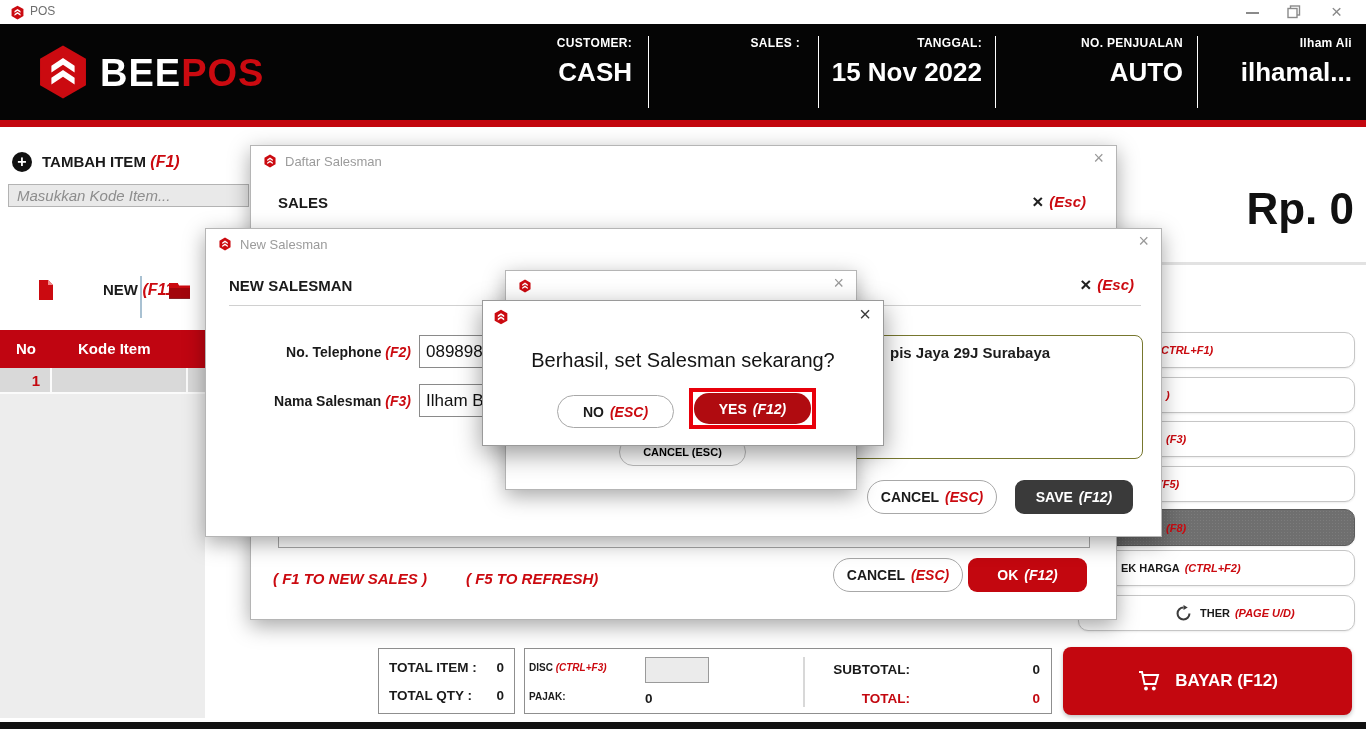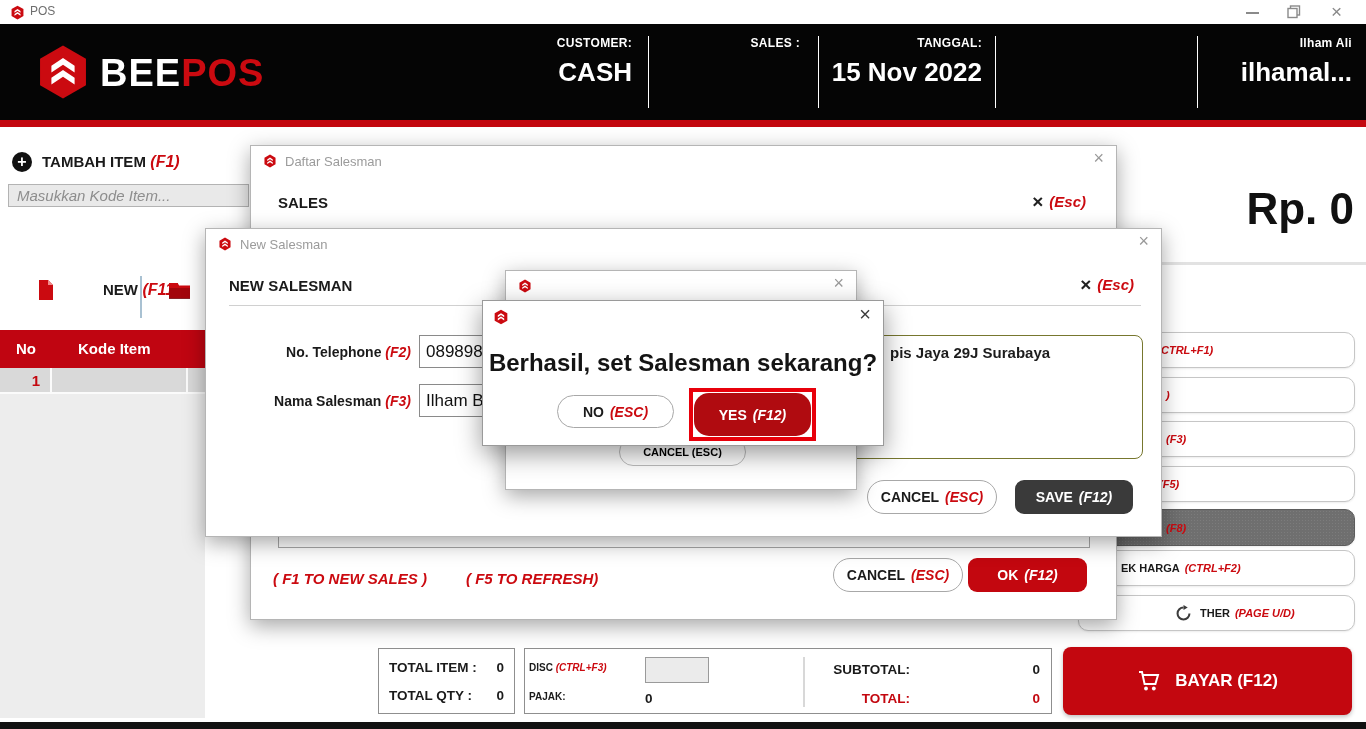--- a/index.html
+++ b/index.html
@@ -79,23 +79,23 @@
   .btn-dark { position:absolute; background:#3a3a3a; border:none; border-radius:9px; display:flex; align-items:center; justify-content:center; gap:6px; font-size:14px; font-weight:bold; color:#fff; cursor:pointer; white-space:nowrap; }
   .whint { color:#fff; font-style:italic; font-weight:bold; }
 
   .form-label { position:absolute; width:205px; text-align:right; font-size:14px; font-weight:bold; color:#1a1a1a; white-space:nowrap; }
   .form-input { position:absolute; width:150px; height:33px; border:1.5px solid #8a8a8a; font-size:17px; padding:0 6px; font-family:"Liberation Sans", sans-serif; color:#111; background:#fff; }
   .addr-box { position:absolute; left:490px; top:106px; width:447px; height:124px; border:1.5px solid #77772e; border-radius:8px; background:#fff; overflow:hidden; }
   .addr-text { display:block; margin:8px 0 0 193px; font-size:15px; font-weight:bold; color:#1c1c1c; white-space:nowrap; }
 
   .ghost-btn { position:absolute; left:113px; top:167px; width:127px; height:28px; border:1.5px solid #bcbcbc; border-radius:14px; display:flex; align-items:center; justify-content:center; font-size:11px; font-weight:bold; color:#000000; background:#fff; cursor:pointer; }
 
-  .confirm-msg { position:absolute; left:0; right:0; top:48px; text-align:center; font-size:24px; font-weight:bold; color:#141414; }
+  .confirm-msg { position:absolute; left:0; right:0; top:48px; text-align:center; font-size:20px; font-weight:normal; color:#141414; }
   .yes-ring { position:absolute; left:206px; top:87px; border:4px solid #e8000b; background:#fff; cursor:pointer; }
-  .yes-inner { margin:1px; width:117px; height:43px; background:#b00b10; border-radius:15px; display:flex; align-items:center; justify-content:center; gap:6px; font-size:14px; font-weight:bold; color:#fff; }
+  .yes-inner { margin:1px; width:117px; height:31px; background:#b00b10; border-radius:15px; display:flex; align-items:center; justify-content:center; gap:6px; font-size:14px; font-weight:bold; color:#fff; }
 </style>
 </head>
 <body>
 
 <div id="app">
 
   <div class="titlebar">
     <svg class="abs" style="left:10px;top:5px" width="15" height="15" viewBox="0 0 24 24">
         <path d="M12 1 L21.5 6.5 V17.5 L12 23 L2.5 17.5 V6.5 Z" fill="#cb0a10"></path>
         <path d="M7.2 14.4 L12 11.2 L16.8 14.4 L16.8 17.2 L12 14 L7.2 17.2 Z" fill="#fff"></path>
@@ -126,20 +126,24 @@
     <div class="hf" style="right:566px">
       <div class="lb">SALES :</div>
       <div class="vl"></div>
     </div>
     <div class="hsep" style="left:818px"></div>
     <div class="hf" style="right:384px">
       <div class="lb">TANGGAL:</div>
       <div class="vl">15 Nov 2022</div>
     </div>
     <div class="hsep" style="left:995px"></div>
+    <div class="hf" style="right:183px">
+      <div class="lb">NO. PENJUALAN</div>
+      <div class="vl">AUTO</div>
+    </div>
     <div class="hsep" style="left:1197px"></div>
     <div class="hf" style="right:14px">
       <div class="lb">Ilham Ali</div>
       <div class="vl">ilhamal...</div>
     </div>
   </div>
 
   <div class="abs tambah">
     <div class="plus-circle">+</div>
     <div class="nowrap"><span class="lbl">TAMBAH ITEM</span> <span class="hint">(F1)</span></div>

